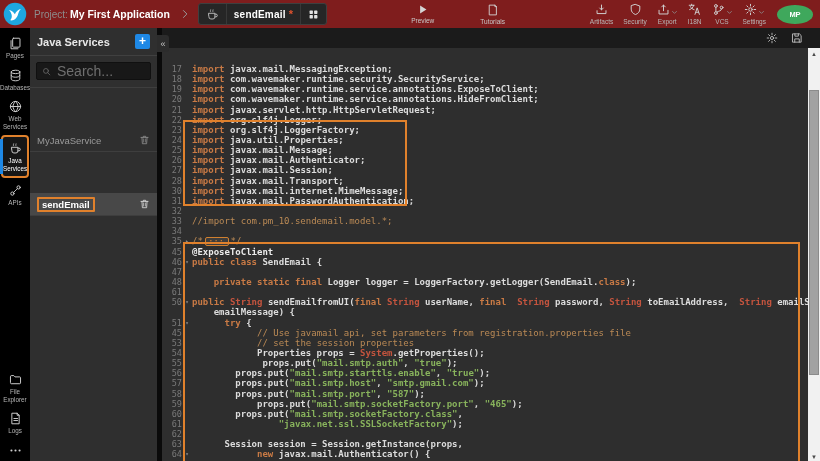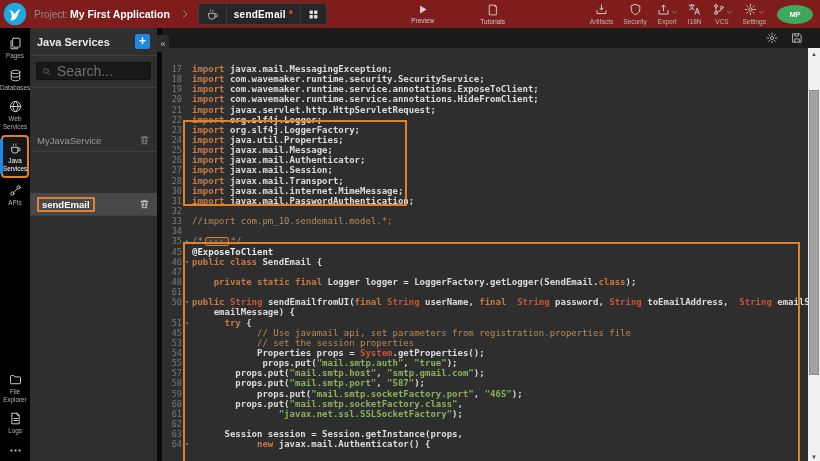--- a/index.html
+++ b/index.html
@@ -417,20 +417,21 @@
         <div class="code-line"><span class="ln">47</span><span class="fold"></span><span class="ct"></span></div>
         <div class="code-line"><span class="ln">48</span><span class="fold"></span><span class="ct"><span class="tk-p">    </span><span class="tk-k">private static final </span><span class="tk-p">Logger logger = LoggerFactory.getLogger(SendEmail.</span><span class="tk-k">class</span><span class="tk-p">);</span></span></div>
         <div class="code-line"><span class="ln">61</span><span class="fold"></span><span class="ct"></span></div>
         <div class="code-line"><span class="ln">50</span><span class="fold">▾</span><span class="ct"><span class="tk-k">public </span><span class="tk-t">String </span><span class="tk-p">sendEmailfromUI(</span><span class="tk-k">final </span><span class="tk-t">String </span><span class="tk-p">userName, </span><span class="tk-k">final  </span><span class="tk-t">String </span><span class="tk-p">password, </span><span class="tk-t">String </span><span class="tk-p">toEmailAddress,  </span><span class="tk-t">String </span><span class="tk-p">emailSubject, </span></span></div>
         <div class="code-line"><span class="ln"></span><span class="fold"></span><span class="ct"><span class="tk-p">    emailMessage) {</span></span></div>
         <div class="code-line"><span class="ln">51</span><span class="fold">▾</span><span class="ct"><span class="tk-p">      </span><span class="tk-k">try </span><span class="tk-p">{</span></span></div>
         <div class="code-line"><span class="ln">45</span><span class="fold"></span><span class="ct"><span class="tk-p">            </span><span class="tk-c">// Use javamail api, set parameters from registration.properties file</span></span></div>
         <div class="code-line"><span class="ln">53</span><span class="fold"></span><span class="ct"><span class="tk-p">            </span><span class="tk-c">// set the session properties</span></span></div>
         <div class="code-line"><span class="ln">54</span><span class="fold"></span><span class="ct"><span class="tk-p">            Properties props = </span><span class="tk-t">System</span><span class="tk-p">.getProperties();</span></span></div>
         <div class="code-line"><span class="ln">55</span><span class="fold"></span><span class="ct"><span class="tk-p">             props.put(</span><span class="tk-s">"mail.smtp.auth"</span><span class="tk-p">, </span><span class="tk-s">"true"</span><span class="tk-p">);</span></span></div>
+        <div class="code-line"><span class="ln">56</span><span class="fold"></span><span class="ct"><span class="tk-p">        props.put(</span><span class="tk-s">"mail.smtp.starttls.enable"</span><span class="tk-p">, </span><span class="tk-s">"true"</span><span class="tk-p">);</span></span></div>
         <div class="code-line"><span class="ln">57</span><span class="fold"></span><span class="ct"><span class="tk-p">        props.put(</span><span class="tk-s">"mail.smtp.host"</span><span class="tk-p">, </span><span class="tk-s">"smtp.gmail.com"</span><span class="tk-p">);</span></span></div>
         <div class="code-line"><span class="ln">58</span><span class="fold"></span><span class="ct"><span class="tk-p">        props.put(</span><span class="tk-s">"mail.smtp.port"</span><span class="tk-p">, </span><span class="tk-s">"587"</span><span class="tk-p">);</span></span></div>
         <div class="code-line"><span class="ln">59</span><span class="fold"></span><span class="ct"><span class="tk-p">            props.put(</span><span class="tk-s">"mail.smtp.socketFactory.port"</span><span class="tk-p">, </span><span class="tk-s">"465"</span><span class="tk-p">);</span></span></div>
         <div class="code-line"><span class="ln">60</span><span class="fold"></span><span class="ct"><span class="tk-p">        props.put(</span><span class="tk-s">"mail.smtp.socketFactory.class"</span><span class="tk-p">,</span></span></div>
         <div class="code-line"><span class="ln">61</span><span class="fold"></span><span class="ct"><span class="tk-p">                </span><span class="tk-s">"javax.net.ssl.SSLSocketFactory"</span><span class="tk-p">);</span></span></div>
         <div class="code-line"><span class="ln">62</span><span class="fold"></span><span class="ct"></span></div>
         <div class="code-line"><span class="ln">63</span><span class="fold"></span><span class="ct"><span class="tk-p">      Session session = Session.getInstance(props,</span></span></div>
         <div class="code-line"><span class="ln">64</span><span class="fold">▾</span><span class="ct"><span class="tk-p">            </span><span class="tk-k">new </span><span class="tk-p">javax.mail.Authenticator() {</span></span></div>
       </div>
     <div class="hl-imports"></div>

